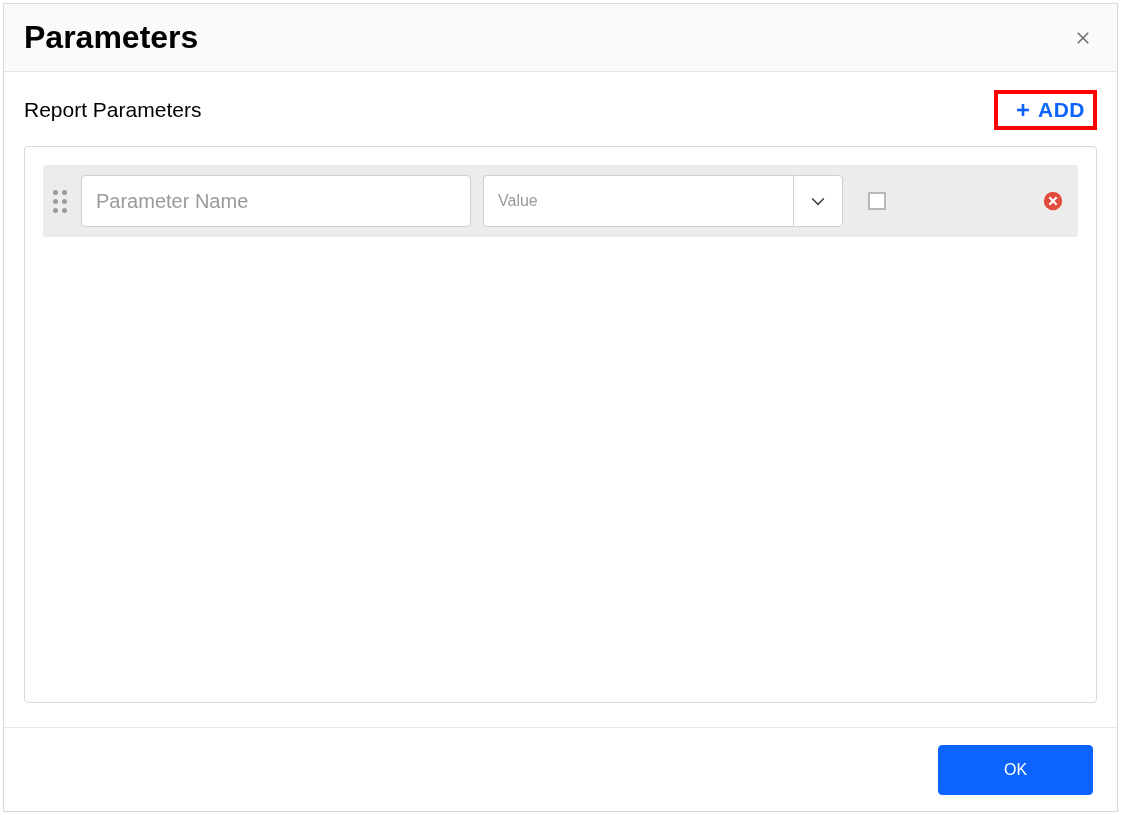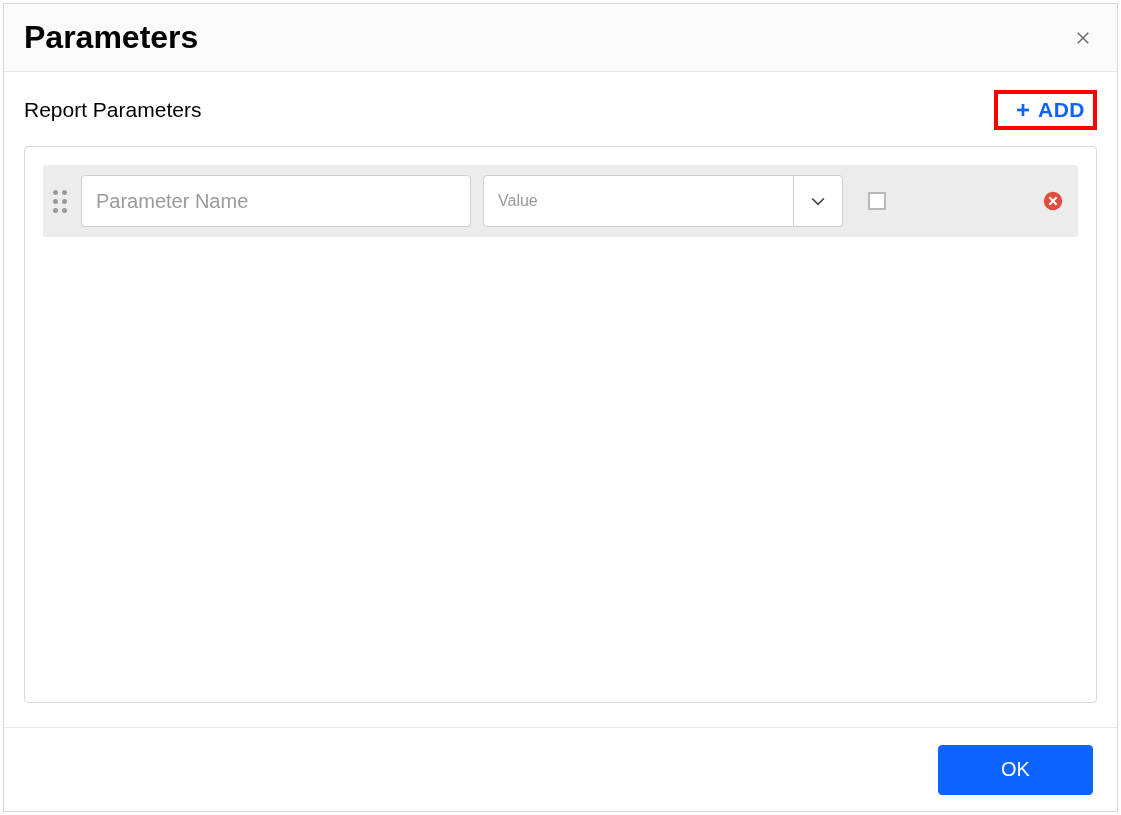--- a/index.html
+++ b/index.html
@@ -173,21 +173,21 @@
       justify-content: flex-end;
       gap: 20px;
       background: #fff;
       height: 84px;
       align-items: center;
     }
     .btn {
       height: 50px;
       min-width: 155px;
       border-radius: 4px;
-      font-size: 20px;
+      font-size: 16px;
       cursor: pointer;
       display: inline-flex;
       align-items: center;
       justify-content: center;
       text-align: center;
     }
     .btn-primary {
       background: #0c63ff;
       color: #fff;
       border: 1.5px solid #0c63ff;

